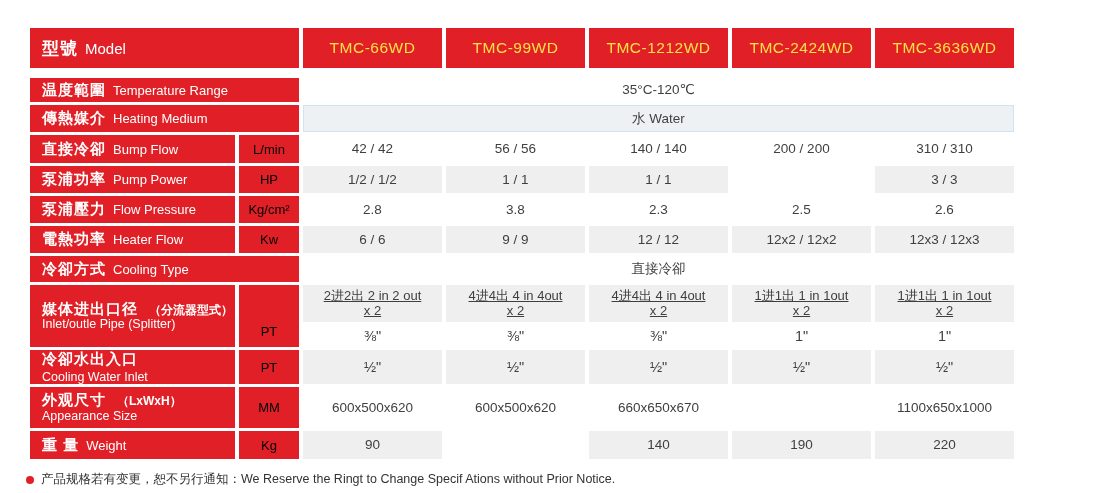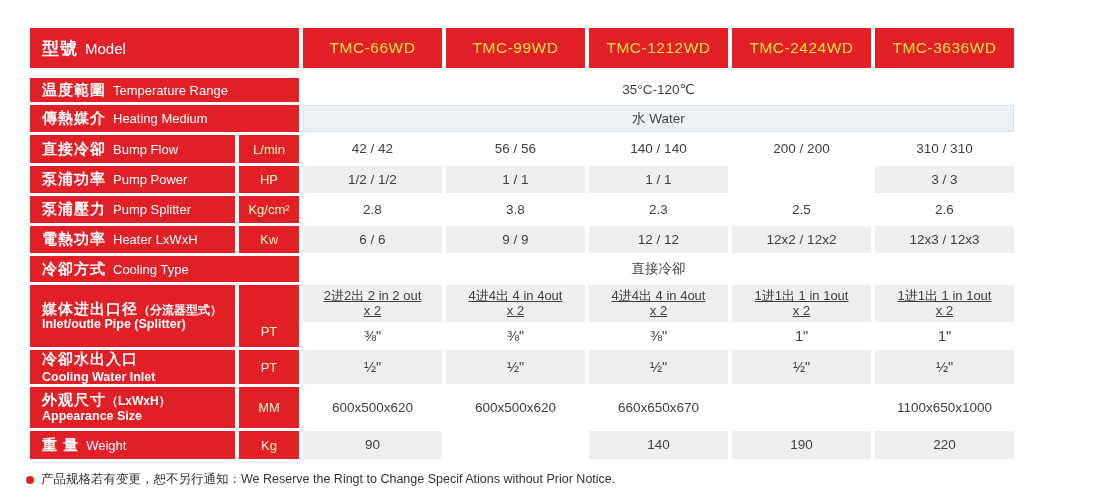--- a/index.html
+++ b/index.html
@@ -27,24 +27,24 @@
     background:var(--red);color:#fff;
     display:flex;align-items:center;gap:7px;
     padding-left:12px;white-space:nowrap;overflow:hidden;
   }
   .lbl .zh{font-size:15px;font-weight:bold;letter-spacing:1px;}
   .lbl .zh-sub{font-size:12px;font-weight:bold;}
   .lbl .en{font-size:13px;}
   .lbl.hdr .zh{font-size:17px;}
   .lbl.hdr .en{font-size:15px;}
   .lbl.stack{flex-direction:column;align-items:flex-start;justify-content:center;gap:1px;}
-  .lbl.stack .line{display:flex;align-items:baseline;gap:0;line-height:1.05;}
-  .lbl.stack .en{font-size:12.5px;font-weight:bold;}
+  .lbl.stack .line{display:flex;align-items:baseline;gap:11px;line-height:1.05;}
+  .lbl.stack .en{font-size:12.5px;}
   .unit{
-    background:var(--red);color:#fef9c3;
+    background:var(--red);color:#000000;
     display:flex;align-items:center;justify-content:center;
     font-size:13px;padding:0;
   }
   .unit.bottom{align-items:flex-end;padding-bottom:8px;}
   .modelcell{
     background:var(--red);color:#fde047;
     display:flex;align-items:center;justify-content:center;
     font-size:15.5px;letter-spacing:.5px;
   }
   .c{
@@ -109,32 +109,32 @@
     <span class="en">Pump Power</span>
   </div>
   <div class="unit" style="grid-area:6/2/7/3">HP</div>
   <div class="c g" style="grid-area:6/3/7/4">1/2 / 1/2</div>
   <div class="c g" style="grid-area:6/4/7/5">1 / 1</div>
   <div class="c g" style="grid-area:6/5/7/6">1 / 1</div>
   <div class="c g" style="grid-area:6/7/7/8">3 / 3</div>
 
   <div class="lbl" style="grid-area:7/1/8/2">
     <span class="zh">泵浦壓力</span>
-    <span class="en">Pump Splitter</span>
+    <span class="en">Flow Pressure</span>
   </div>
   <div class="unit" style="grid-area:7/2/8/3">Kg/cm²</div>
   <div class="c" style="grid-area:7/3/8/4">2.8</div>
   <div class="c" style="grid-area:7/4/8/5">3.8</div>
   <div class="c" style="grid-area:7/5/8/6">2.3</div>
   <div class="c" style="grid-area:7/6/8/7">2.5</div>
   <div class="c" style="grid-area:7/7/8/8">2.6</div>
 
   <div class="lbl" style="grid-area:8/1/9/2">
     <span class="zh">電熱功率</span>
-    <span class="en">Heater LxWxH</span>
+    <span class="en">Heater Flow</span>
   </div>
   <div class="unit" style="grid-area:8/2/9/3">Kw</div>
   <div class="c g" style="grid-area:8/3/9/4">6 / 6</div>
   <div class="c g" style="grid-area:8/4/9/5">9 / 9</div>
   <div class="c g" style="grid-area:8/5/9/6">12 / 12</div>
   <div class="c g" style="grid-area:8/6/9/7">12x2 / 12x2</div>
   <div class="c g" style="grid-area:8/7/9/8">12x3 / 12x3</div>
 
   <div class="lbl" style="grid-area:9/1/10/3">
     <span class="zh">冷卻方式</span>

